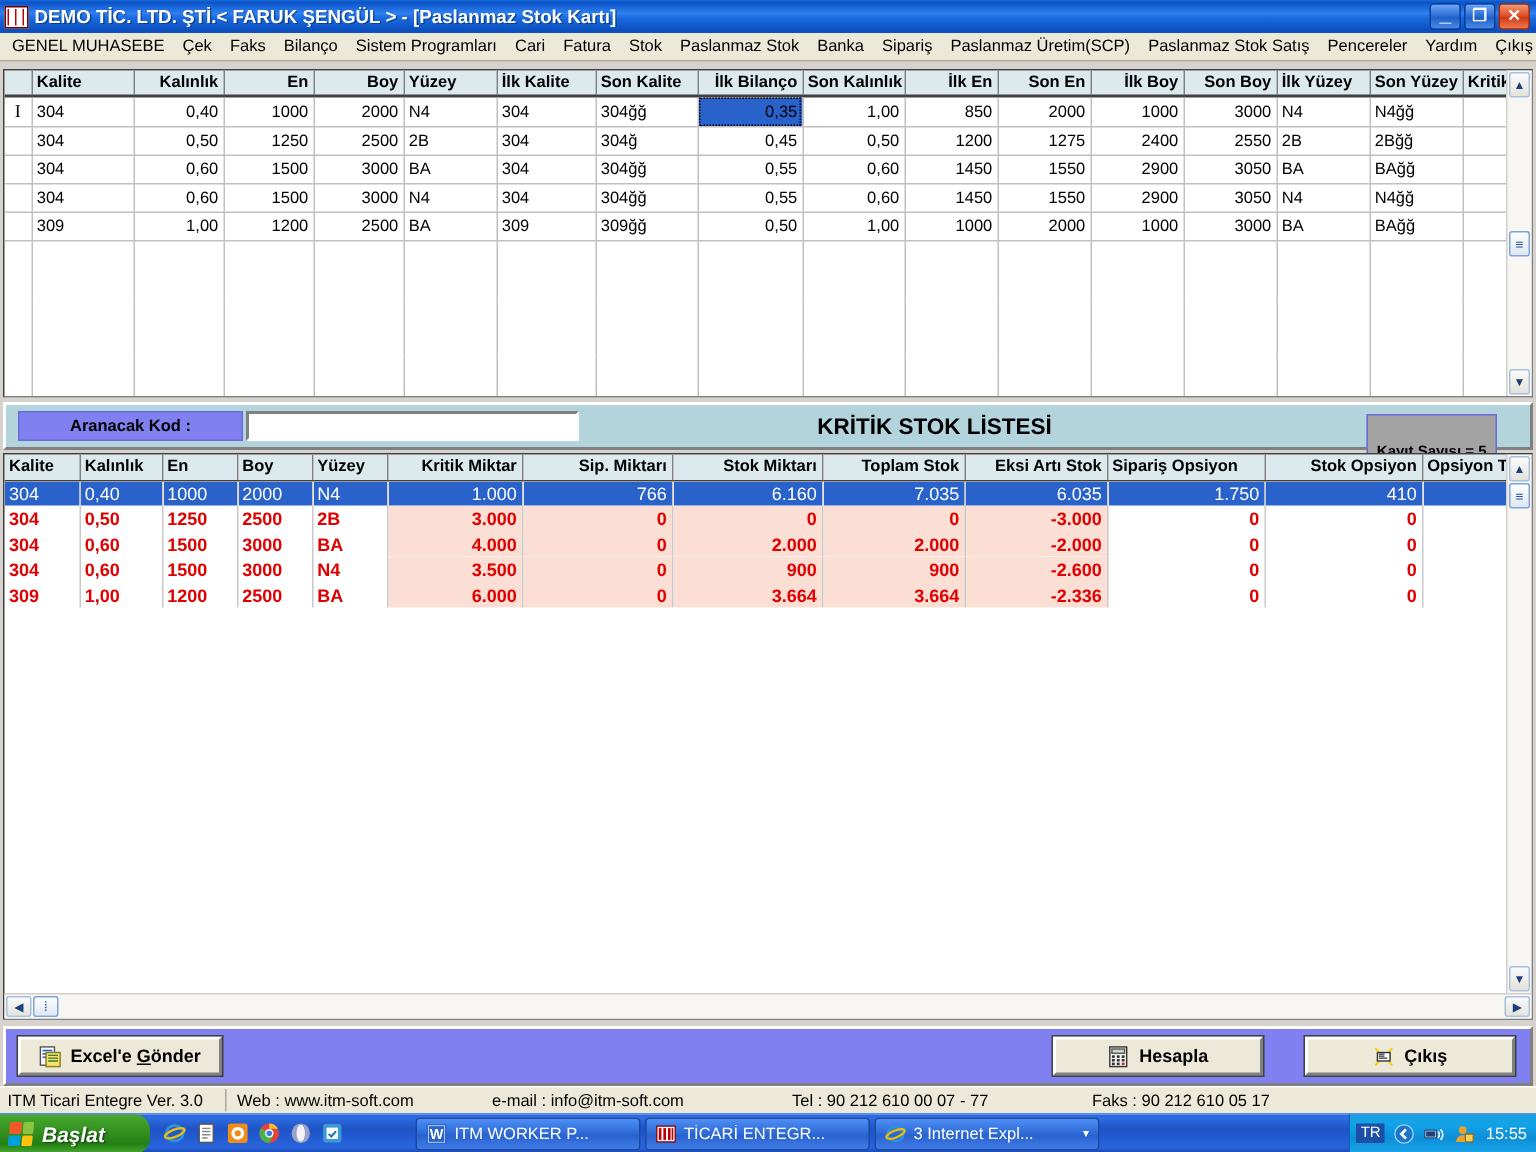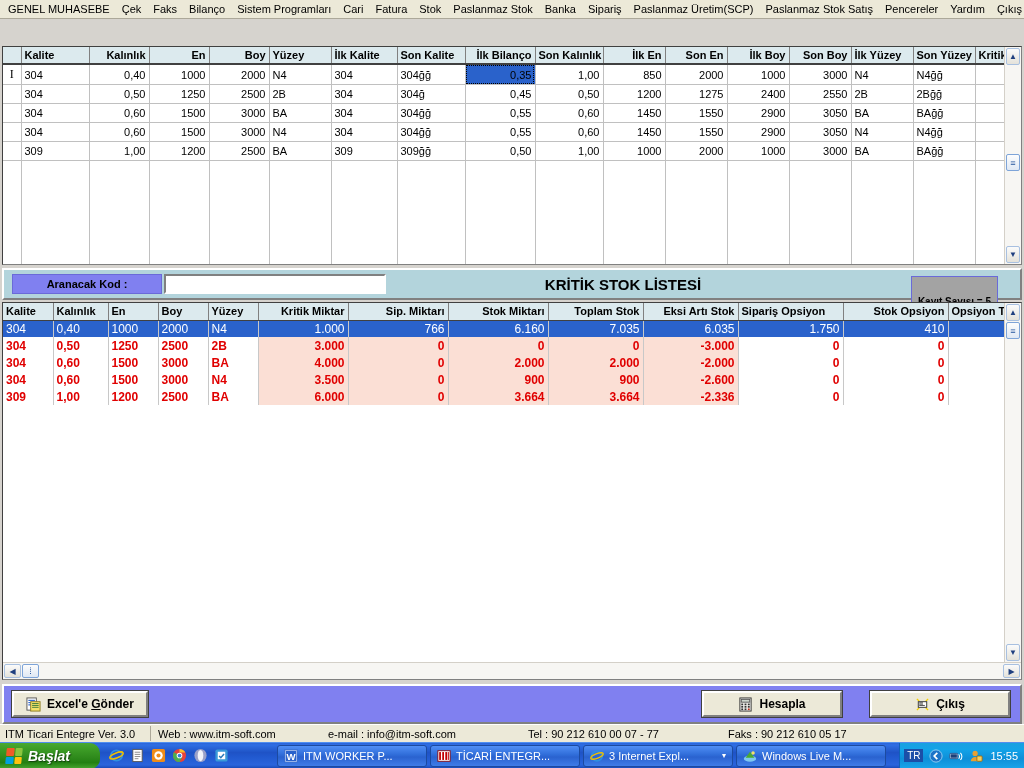--- a/index.html
+++ b/index.html
@@ -262,20 +262,41 @@
   }
   .tray .tr-lang { background:#1b4fa8; padding: 1px 3px; font-size:10px; }
   .tray .tr-ico { width:15px;height:15px;display:flex;align-items:center;justify-content:center;font-size:11px; }
   .clock { font-size:11px; padding-left:2px; }
 </style>
 </head>
 <body>
 
 <div id="app">
 
+  <div class="titlebar">
+    <span class="tb-icon">
+        <i></i>
+        <i></i>
+        <i></i>
+        <i></i>
+        <i></i>
+      </span>
+    <span class="tb-title">DEMO TİC. LTD. ŞTİ.&lt; FARUK ŞENGÜL  &gt; - [Paslanmaz Stok Kartı]</span>
+    <span class="tb-buttons">
+      <span class="tb-btn min">
+          <span class="g">_</span>
+        </span>
+      <span class="tb-btn">
+          <span class="g">❐</span>
+        </span>
+      <span class="tb-btn close">
+          <span class="g">✕</span>
+        </span>
+    </span>
+  </div>
 
   <div class="menubar" id="menubar">
       <div class="mi">GENEL MUHASEBE</div>
       <div class="mi">Çek</div>
       <div class="mi">Faks</div>
       <div class="mi">Bilanço</div>
       <div class="mi">Sistem Programları</div>
       <div class="mi">Cari</div>
       <div class="mi">Fatura</div>
       <div class="mi">Stok</div>
@@ -822,30 +843,20 @@
         <div class="task">
           <span style="display: flex;">
             <svg width="14" height="14" viewBox="0 0 16 16">
               <ellipse cx="8" cy="8" rx="6" ry="5.5" fill="none" stroke="#2f8fe0" stroke-width="2"></ellipse>
               <ellipse cx="8" cy="8" rx="7.5" ry="2.6" fill="none" stroke="#f0c000" stroke-width="1.6" transform="rotate(-22 8 8)"></ellipse>
             </svg>
           </span>
           <span class="tl">3 Internet Expl...</span>
           <span class="tchev">▾</span>
         </div>
-        <div class="task">
-          <span style="display: flex;">
-            <svg width="14" height="14" viewBox="0 0 16 16">
-              <ellipse cx="8" cy="11" rx="7" ry="3.5" fill="#7ec8f0"></ellipse>
-              <path d="M3 10l5-7 5 7z" fill="#4aa832"></path>
-              <circle cx="11.5" cy="4.5" r="2" fill="#f5e36a"></circle>
-            </svg>
-          </span>
-          <span class="tl">Windows Live M...</span>
-        </div>
       </div>
     <div class="tray">
       <span class="tr-lang">TR</span>
       <span class="tr-ico">
         <svg width="14" height="14" viewBox="0 0 16 16">
             <circle cx="8" cy="8" r="7" fill="#1d74c8" stroke="#9fd4f5"></circle>
             <path d="M9.5 4.5L6 8l3.5 3.5" stroke="#fff" stroke-width="2" fill="none"></path>
           </svg>
       </span>
       <span class="tr-ico">

